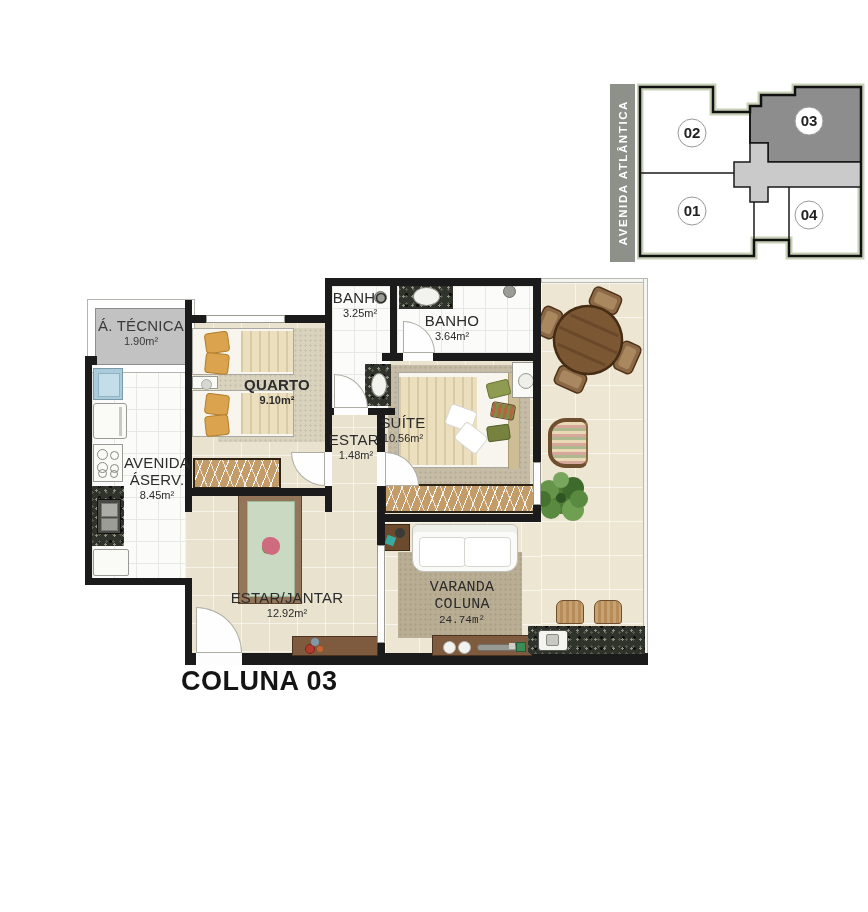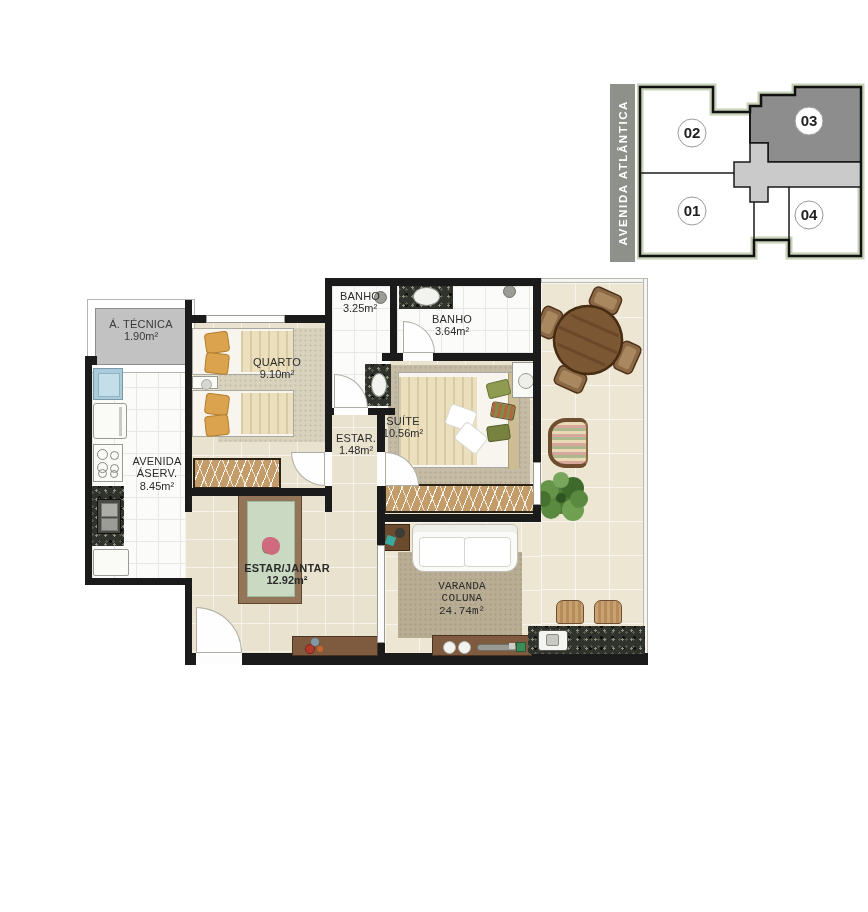--- a/index.html
+++ b/index.html
@@ -25,21 +25,21 @@
   .win{position:absolute;background:#FDFDFD;border:1px solid #9A9A93;z-index:32;box-sizing:border-box;}
   .win-h{background-image:linear-gradient(#FDFDFD 42%,#9A9A93 42%,#9A9A93 58%,#FDFDFD 58%);}
   .win-v{background-image:linear-gradient(90deg,#FDFDFD 42%,#9A9A93 42%,#9A9A93 58%,#FDFDFD 58%);}
   .rail{position:absolute;background:#F4F4F0;border:1px solid #B9B9B1;z-index:24;box-sizing:border-box;}
   .arc{position:absolute;background:#FEFEFE;border:1px solid #AEAEA6;z-index:35;box-sizing:border-box;}
   .arc-tr{border-top-right-radius:100% 100%;}
   .arc-bl{border-bottom-left-radius:100% 100%;}
   
   .rlabel{position:absolute;transform:translateX(-50%);text-align:center;color:#2B2B2B;
           z-index:40;line-height:1.12;white-space:nowrap;}
-  .rlabel .nm{font-size:11px;letter-spacing:.2px;}
+  .rlabel .nm{font-size:15px;letter-spacing:.2px;}
   .rlabel .ar{font-size:11px;}
   .title{position:absolute;left:181px;top:666px;font-size:27px;font-weight:bold;color:#141414;
          letter-spacing:.5px;z-index:40;}
   
   .fur{position:absolute;box-sizing:border-box;z-index:20;}
   .rug{position:absolute;z-index:10;}
   .speck{background-image:radial-gradient(rgba(0,0,0,.07) 1px,transparent 1.4px);background-size:5px 5px;}
   .wood-dark{background:#7E5B3E;border:1px solid #4A3320;}
   .wardrobe{position:absolute;z-index:20;background-color:#C49C69;border:2px solid #2E2415;box-sizing:border-box;
     background-image:repeating-linear-gradient(112deg,transparent 0 7px,#FCFCF8 7px 8px),
@@ -302,44 +302,45 @@
 
   <div class="rlabel" style="left:141px;top:318px;color:#3A3A3A;">
     <div class="nm">Á. TÉCNICA</div>
     <div class="ar">1.90m²</div>
   </div>
   <div class="rlabel" style="left:157px;top:455px;">
     <div class="nm">AVENIDA</div>
     <div class="nm">ÁSERV.</div>
     <div class="ar">8.45m²</div>
   </div>
-  <div class="rlabel" style="left:277px;top:356px;">
+  <div class="rlabel" style="left:277px;top:377px;font-weight:bold;">
     <div class="nm">QUARTO</div>
     <div class="ar">9.10m²</div>
   </div>
   <div class="rlabel" style="left:360px;top:290px;">
     <div class="nm">BANHO</div>
     <div class="ar">3.25m²</div>
   </div>
   <div class="rlabel" style="left:452px;top:313px;">
     <div class="nm">BANHO</div>
     <div class="ar">3.64m²</div>
   </div>
   <div class="rlabel" style="left:403px;top:415px;">
     <div class="nm">SUÍTE</div>
     <div class="ar">10.56m²</div>
   </div>
   <div class="rlabel" style="left:356px;top:432px;">
     <div class="nm">ESTAR.</div>
     <div class="ar">1.48m²</div>
   </div>
-  <div class="rlabel" style="left:287px;top:562px;font-weight:bold;">
+  <div class="rlabel" style="left:287px;top:590px;">
     <div class="nm">ESTAR/JANTAR</div>
     <div class="ar">12.92m²</div>
   </div>
   <div class="rlabel" style="left:462px;top:580px;font-family:Liberation Mono, monospace;">
     <div class="nm">VARANDA</div>
     <div class="nm">COLUNA</div>
     <div class="ar">24.74m²</div>
   </div>
 
+  <div class="title">COLUNA 03</div>
 
 </div>
 
 </body></html>

